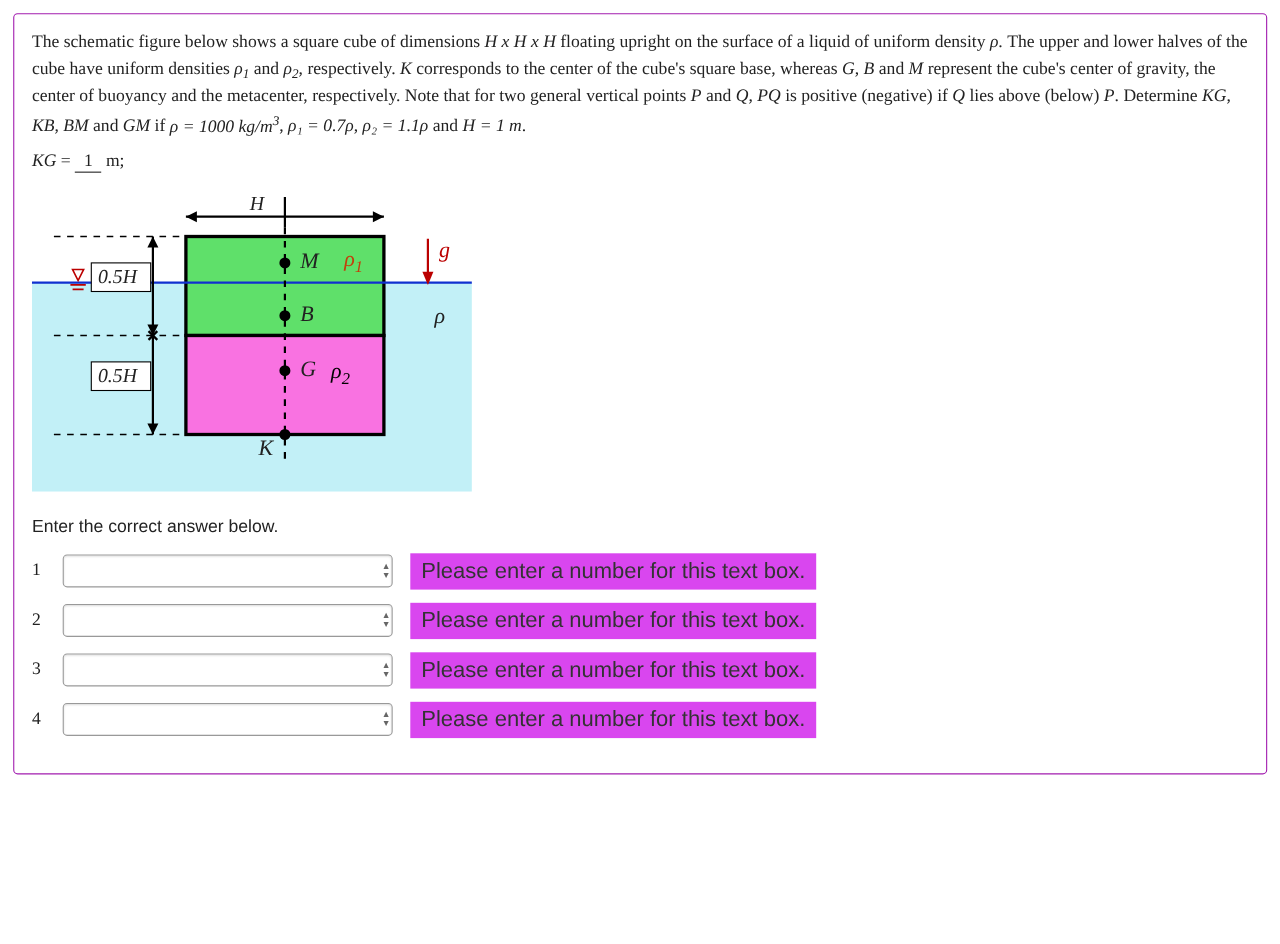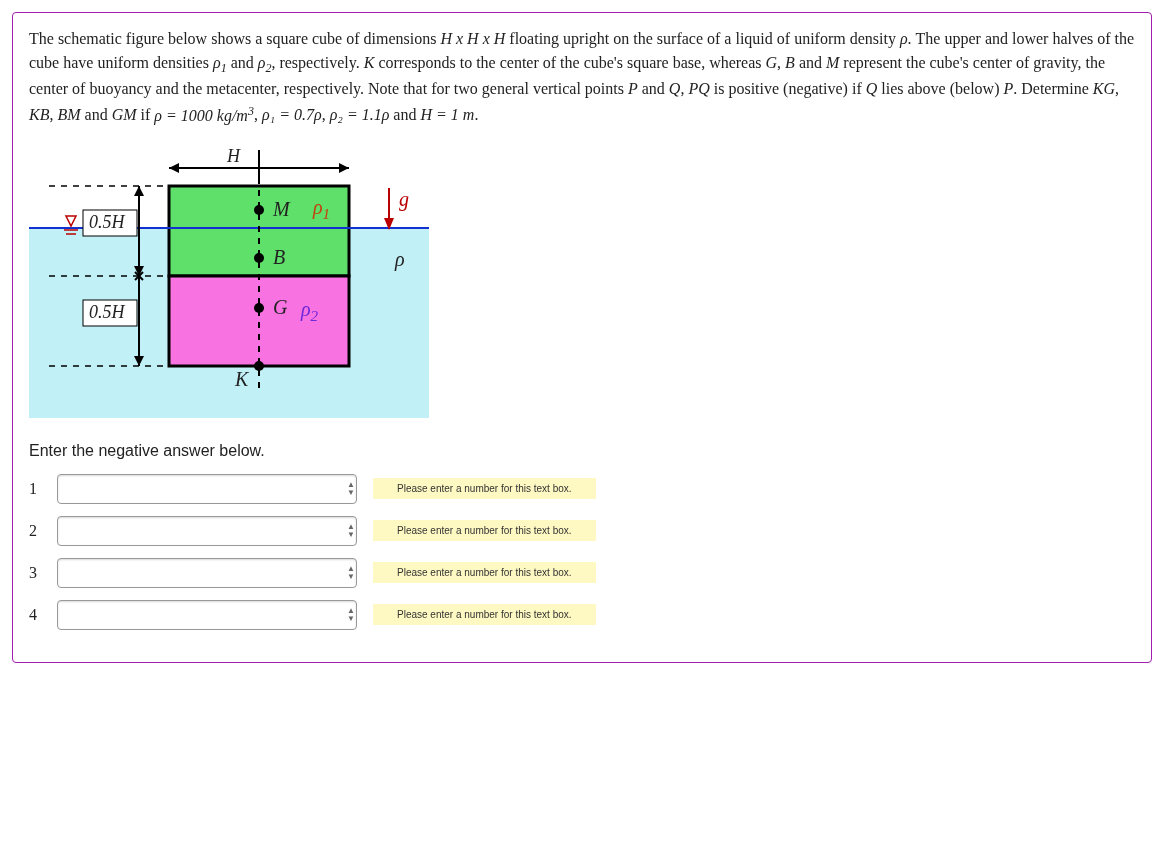--- a/index.html
+++ b/index.html
@@ -79,37 +79,40 @@
     flex-direction:column;
     justify-content:center;
     width:14px;
     margin-left:-22px;
     pointer-events:none;
     color:#666;
     font-size:8px;
     line-height:8px;
   }
   .warn {
-    background: #fef9c3;
-    padding: 5px 24px;
-    font-size: 10px;
+    background: #d946ef;
+    padding: 5px 10px;
+    font-size: 20px;
     color: #333;
     flex: 0 0 auto;
   }
 </style>
 </head>
 <body>
 
 <div class="card">
 
   <div class="prompt">
     <span>The schematic figure below shows a square cube of dimensions </span><span class="mi">H x H x H</span><span> floating upright on the surface of a liquid of uniform density </span><span class="mi">ρ</span><span>. The upper and lower halves of the cube have uniform densities </span><span class="mi"><span>ρ</span><sub>1</sub></span><span> and </span><span class="mi"><span>ρ</span><sub>2</sub></span><span>, respectively. </span><span class="mi">K</span><span> corresponds to the center of the cube's square base, whereas </span><span class="mi">G</span>, <span class="mi">B</span><span> and </span><span class="mi">M</span><span> represent the cube's center of gravity, the center of buoyancy and the metacenter, respectively. Note that for two general vertical points </span><span class="mi">P</span><span> and </span><span class="mi">Q</span><span>, </span><span class="mi">PQ</span><span> is positive (negative) if </span><span class="mi">Q</span><span> lies above (below) </span><span class="mi">P</span><span>. Determine </span><span class="mi">KG</span>, <span class="mi">KB</span>, <span class="mi">BM</span><span> and </span><span class="mi">GM</span><span> if </span><span class="mi"><span>ρ = 1000 kg/m</span><sup>3</sup></span>, <span class="mi">ρ₁ = 0.7ρ</span>, <span class="mi">ρ₂ = 1.1ρ</span> and <span class="mi">H = 1 m</span>.
   </div>
 
   <div class="answers-lines">
+    <div class="ans-line">
+      <span class="mi">KG</span> = <span class="blank">1</span> <span>m;</span>
+    </div>
   </div>
 
   <div class="figure-area">
     <svg width="400" height="280">
 
       <rect x="0" y="90" width="400" height="190" fill="#c2f0f7"></rect>
 
       <rect x="140" y="48" width="180" height="90" fill="#5fe06a" stroke="#000" stroke-width="3"></rect>
 
       <rect x="140" y="138" width="180" height="90" fill="#f972e1" stroke="#000" stroke-width="3"></rect>
@@ -151,26 +154,26 @@
       <rect x="54" y="162" width="54" height="26" fill="#fff" stroke="#000" stroke-width="1"></rect>
     </svg>
     <span class="label" style="left:198px; top:8px; font-style:italic;">H</span>
     <span class="label" style="left:60px; top:74px;">0.5H</span>
     <span class="label" style="left:60px; top:164px;">0.5H</span>
     <span class="label" style="left:244px; top:60px; font-style:italic; font-size:20px;">M</span>
     <span class="label" style="left:244px; top:108px; font-style:italic; font-size:20px;">B</span>
     <span class="label" style="left:244px; top:158px; font-style:italic; font-size:20px;">G</span>
     <span class="label" style="left:206px; top:230px; font-style:italic; font-size:20px;">K</span>
     <span class="label" style="left:284px; top:58px; color:#c2410c; font-size:20px;"><span>ρ</span><sub>1</sub></span>
-    <span class="label" style="left:272px; top:160px; color:#6d28d9; font-size:20px;"><span>ρ</span><sub>2</sub></span>
+    <span class="label" style="left:272px; top:160px; color:#000000; font-size:20px;"><span>ρ</span><sub>2</sub></span>
     <span class="label" style="left:366px; top:110px; font-size:20px;">ρ</span>
     <span class="label" style="left:370px; top:50px; color:#b00; font-size:20px;">g</span>
   </div>
 
-  <div class="enter-heading">Enter the negative answer below.</div>
+  <div class="enter-heading">Enter the correct answer below.</div>
 
   <div class="input-row">
     <span class="num-label">1</span>
     <input class="num-input" type="text" style="">
     <span class="spinner">▲<br>▼</span>
     <span class="warn">Please enter a number for this text box.</span>
   </div>
   <div class="input-row">
     <span class="num-label">2</span>
     <input class="num-input" type="text" style="">

